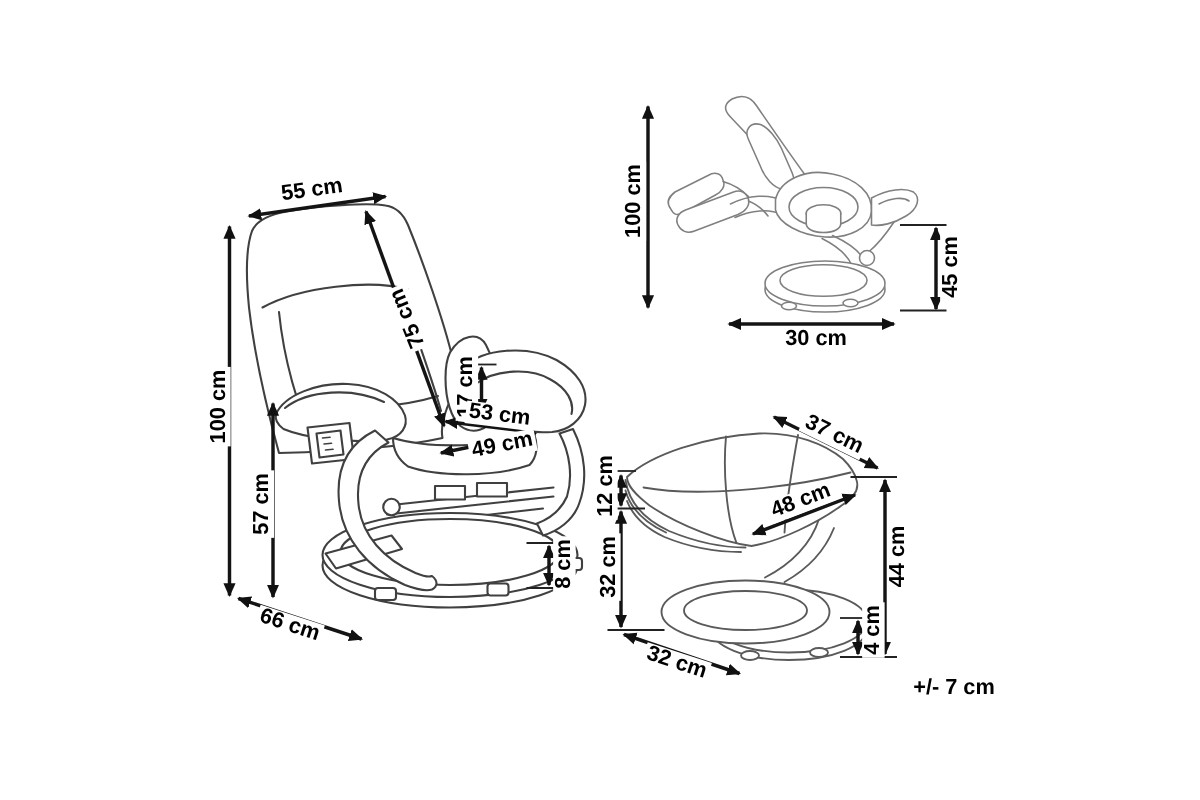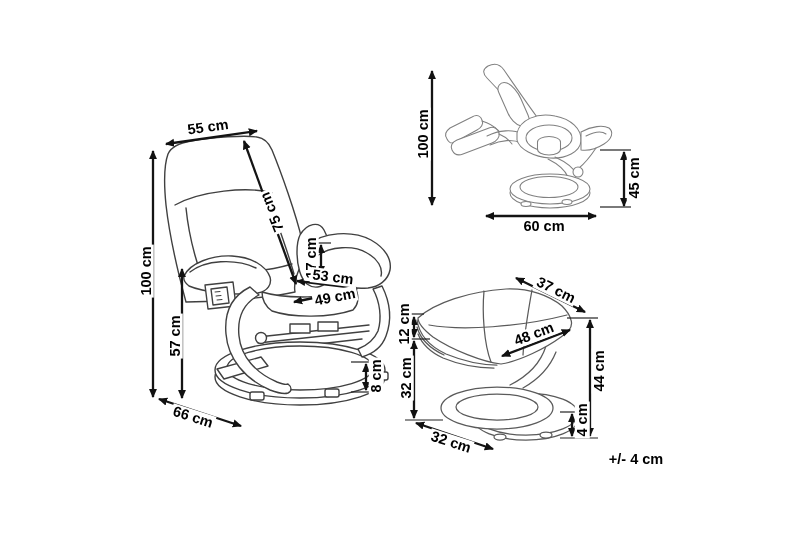--- a/index.html
+++ b/index.html
@@ -137,22 +137,22 @@
 <div class="dimlabel" style="left:146px;top:271px;transform:translate(-50%,-50%) rotate(-90deg);">100 cm</div>
 <div class="dimlabel" style="left:272px;top:212px;transform:translate(-50%,-50%) rotate(-112deg);">75 cm</div>
 <div class="dimlabel" style="left:311px;top:258px;transform:translate(-50%,-50%) rotate(-90deg);">17 cm</div>
 <div class="dimlabel" style="left:333px;top:277px;transform:translate(-50%,-50%) rotate(7deg);">53 cm</div>
 <div class="dimlabel" style="left:335px;top:297px;transform:translate(-50%,-50%) rotate(-11deg);">49 cm</div>
 <div class="dimlabel" style="left:175px;top:336px;transform:translate(-50%,-50%) rotate(-90deg);">57 cm</div>
 <div class="dimlabel" style="left:193px;top:417px;transform:translate(-50%,-50%) rotate(18deg);">66 cm</div>
 <div class="dimlabel" style="left:376px;top:376px;transform:translate(-50%,-50%) rotate(-90deg);">8 cm</div>
 <div class="dimlabel" style="left:423px;top:134px;transform:translate(-50%,-50%) rotate(-90deg);">100 cm</div>
 <div class="dimlabel" style="left:634px;top:178px;transform:translate(-50%,-50%) rotate(-90deg);">45 cm</div>
-<div class="dimlabel" style="left:544px;top:226px;">60 cm</div>
+<div class="dimlabel" style="left:544px;top:226px;">30 cm</div>
 <div class="dimlabel" style="left:556px;top:290px;transform:translate(-50%,-50%) rotate(26deg);">37 cm</div>
 <div class="dimlabel" style="left:534px;top:334px;transform:translate(-50%,-50%) rotate(-21deg);">48 cm</div>
 <div class="dimlabel" style="left:404px;top:324px;transform:translate(-50%,-50%) rotate(-90deg);">12 cm</div>
 <div class="dimlabel" style="left:406px;top:378px;transform:translate(-50%,-50%) rotate(-90deg);">32 cm</div>
 <div class="dimlabel" style="left:599px;top:371px;transform:translate(-50%,-50%) rotate(-90deg);">44 cm</div>
 <div class="dimlabel" style="left:582px;top:420px;transform:translate(-50%,-50%) rotate(-90deg);">4 cm</div>
 <div class="dimlabel" style="left:451px;top:442px;transform:translate(-50%,-50%) rotate(18deg);">32 cm</div>
-<div class="dimlabel" style="left:636px;top:459px;">+/- 4 cm</div>
+<div class="dimlabel" style="left:636px;top:459px;">+/- 7 cm</div>
 </div>
 
 </body></html>

